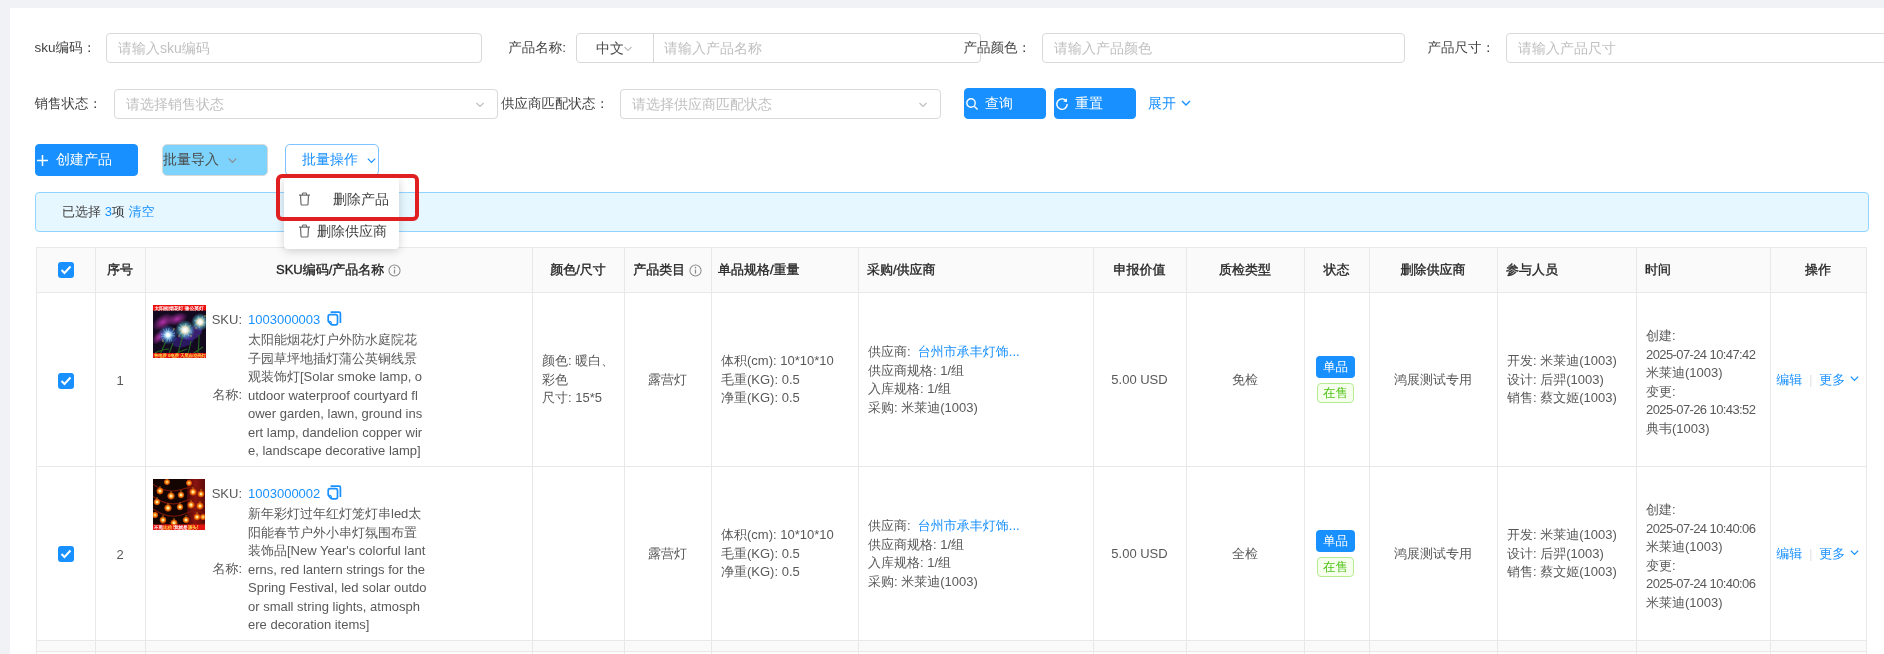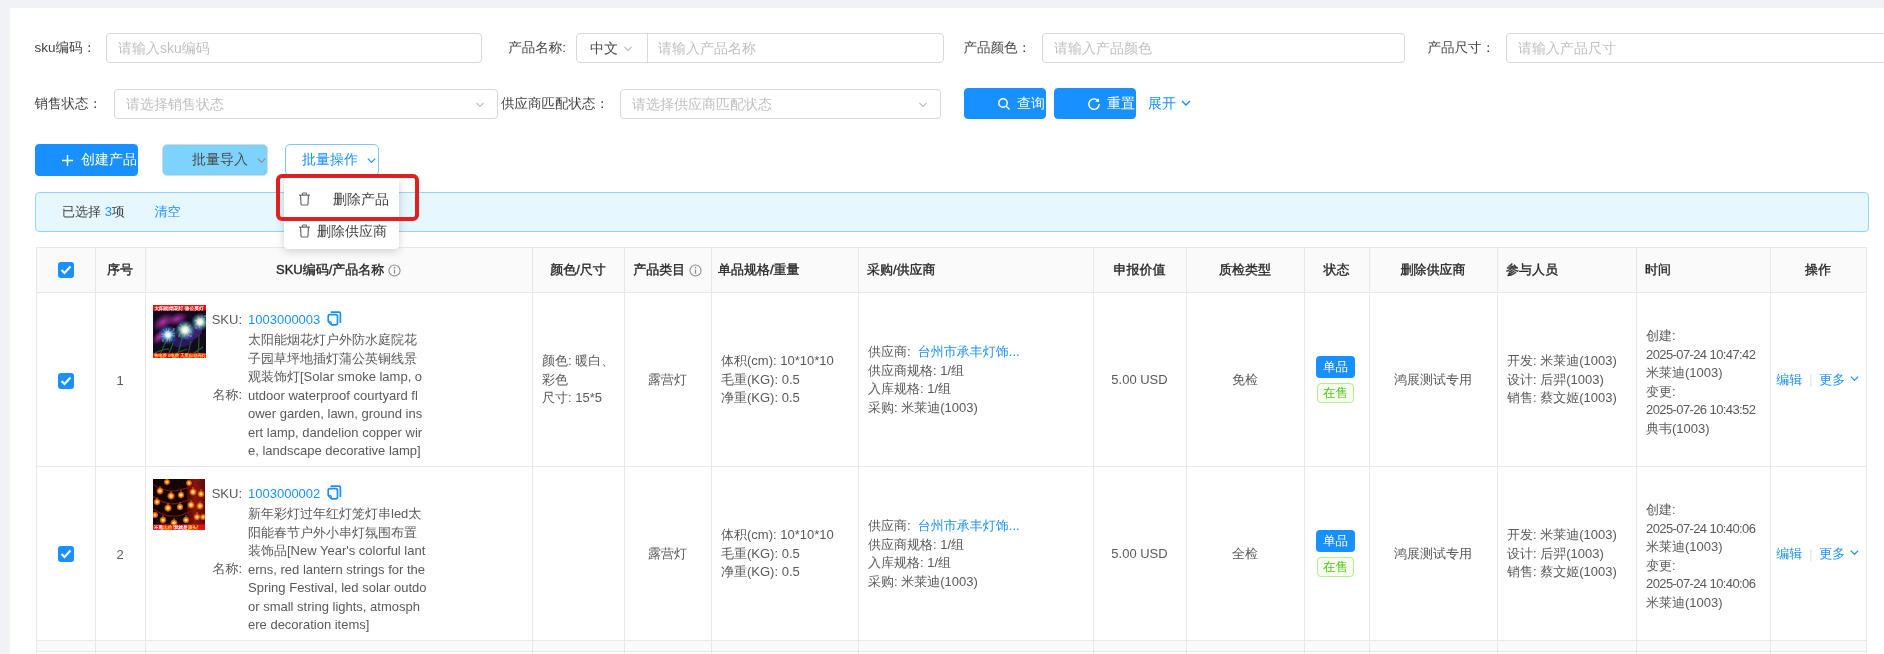--- a/index.html
+++ b/index.html
@@ -3,21 +3,21 @@
 <meta charset="utf-8">
 <style>
 html,body{margin:0;padding:0}
 body{font-family:"Liberation Sans",sans-serif;-webkit-font-smoothing:antialiased}
 .page{position:relative;width:1884px;height:654px;background:#f0f2f5;overflow:hidden}
 .panel{position:absolute;left:10px;top:8px;right:0;bottom:0;background:#fff}
 .abs{position:absolute}
 .flabel{position:absolute;height:30px;line-height:30px;text-align:right;font-size:13.5px;color:#424242}
 .inp{position:absolute;height:30px;border:1px solid #d9d9d9;border-radius:4px;background:#fff;box-sizing:border-box;font-size:14px;color:#c0c0c0;line-height:28px;padding-left:11px}
 .chev{position:absolute;width:10px;height:10px}
-.btn{position:absolute;height:31px;border-radius:4px;box-sizing:border-box;font-size:14px;display:flex;align-items:center;justify-content:flex-end}
+.btn{position:absolute;height:31px;border-radius:4px;box-sizing:border-box;font-size:14px;display:flex;align-items:center;justify-content:flex-start}
 .btn-blue{background:#1890ff;color:#fff;border:1px solid #1890ff}
 .btn-plain{background:#7dd3fc;color:#4a4a4a;border:1px solid #d9d9d9}
 .btn-outline{background:#fff;color:#1890ff;border:1px solid #7dc3ff}
 .blue{color:#1890ff}
 .vline{position:absolute;width:1px;background:#e8e8e8;top:247px;bottom:0}
 .hline{position:absolute;height:1px;background:#e8e8e8;left:36px;width:1830px}
 .th{position:absolute;font-size:13px;color:#262626;font-weight:500;-webkit-text-stroke:0.35px #262626;line-height:18px;top:261px}
 .tc{text-align:center}
 .cell{position:absolute;font-size:13px;color:#595959;line-height:18.5px}
 .lnk{color:#1890ff}
@@ -29,21 +29,21 @@
 .opdiv{color:#e0e0e0;margin:0 7px;font-size:12px}
 </style>
 </head>
 <body>
 <div class="page">
 <div class="panel"></div>
 
 <div class="flabel" style="left:20px;top:33px;width:76px">sku编码：</div>
 <div class="inp" style="left:106px;top:33px;width:376px">请输入sku编码</div>
 <div class="flabel" style="left:480px;top:33px;width:86px">产品名称:</div>
-<div class="inp" style="left:576px;top:33px;width:368px;padding-left:2px">
+<div class="inp" style="left:576px;top:33px;width:405px;padding-left:8px">
   <span style="display:inline-block;width:69px;border-right:1px solid #d9d9d9;color:#4a4a4a;text-align:left;padding-left:11px;box-sizing:border-box">中文
     <svg class="chev" style="left:46px;top:10px" viewBox="0 0 10 10">
           <path d="M1.5 3 L5 6.5 L8.5 3" stroke="#bfbfbf" stroke-width="1.2" fill="none"></path>
         </svg>
   </span><span style="padding-left:10px">请输入产品名称</span>
 </div>
 <div class="flabel" style="left:945px;top:33px;width:86px">产品颜色：</div>
 <div class="inp" style="left:1042px;top:33px;width:363px">请输入产品颜色</div>
 <div class="flabel" style="left:1409px;top:33px;width:86px">产品尺寸：</div>
 <div class="inp" style="left:1506px;top:33px;width:428px">请输入产品尺寸</div>
@@ -89,21 +89,21 @@
       </svg>
 </div>
 <div class="btn btn-outline" style="left:285px;top:144px;width:94px;height:32px;border-radius:5px;justify-content:flex-start;padding-left:16px">批量操作
   <svg width="11" height="11" viewBox="0 0 12 12" style="margin-left:8px">
         <path d="M2 4 L6 8 L10 4" stroke="#1890ff" stroke-width="1.3" fill="none"></path>
       </svg>
 </div>
 
 <div class="abs" style="left:35px;top:192px;width:1834px;height:40px;background:#e6f7ff;border:1px solid #91d5ff;border-radius:4px;box-sizing:border-box;font-size:13px;color:#424242;line-height:38px">
   <span style="margin-left:26px">已选择 <span class="blue">3</span>项</span>
-  <span class="blue" style="margin-left:26px">清空</span>
+  <span class="blue" style="">清空</span>
 </div>
 
 <div class="abs" style="left:36px;top:247px;width:1830px;height:46px;background:#fafafa"></div>
 <div class="abs" style="left:36px;top:641px;width:1830px;height:10px;background:#fafafa"></div>
 <div class="hline" style="top:247px"></div>
 <div class="hline" style="top:292px"></div>
 <div class="hline" style="top:466px"></div>
 <div class="hline" style="top:640px"></div>
 <div class="hline" style="top:651px"></div>
 <div class="vline" style="left:36px"></div>

